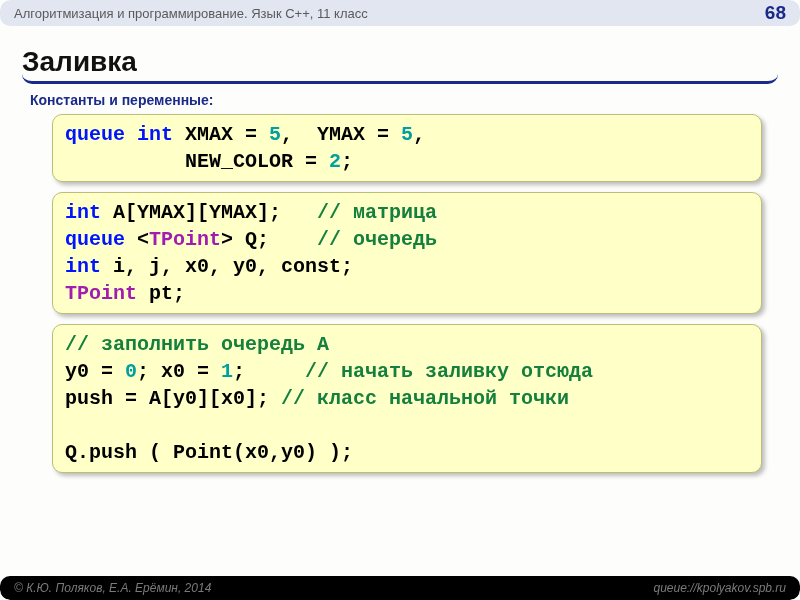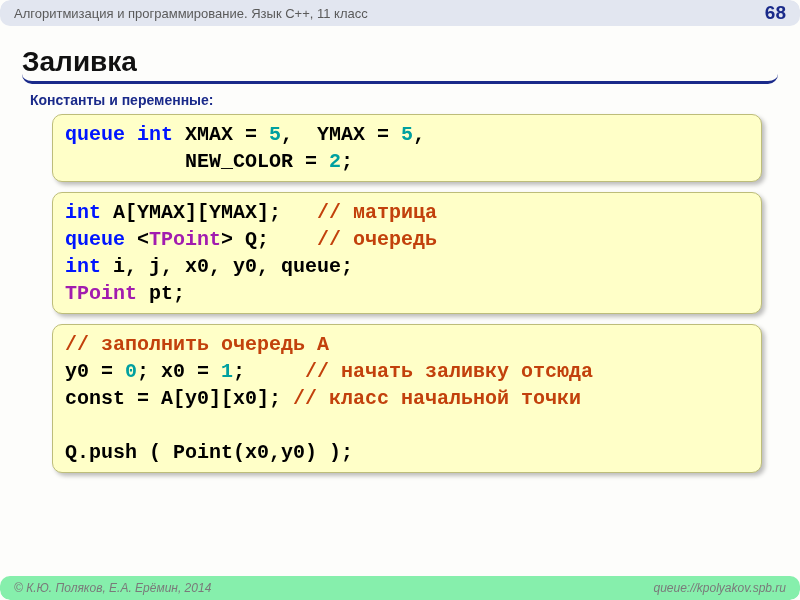--- a/index.html
+++ b/index.html
@@ -53,28 +53,28 @@
     font-size: 20px;
     font-weight: bold;
     line-height: 1.35;
     box-shadow: 3px 3px 4px rgba(0,0,0,0.25);
     white-space: pre;
     color: #000;
   }
   .kw  { color: #0015ff; }   
   .typ { color: #a21caf; }   
   .num { color: #00a0a0; }   
-  .cmt { color: #c2410c; margin-top: 41px; }   
+  .cmt { color: #15803d; margin-top: 41px; }   
   .footer {
     position: absolute;
     bottom: 0;
     left: 0;
     right: 0;
     height: 24px;
-    background: #86efac;
+    background: #000000;
     display: flex;
     align-items: center;
     justify-content: space-between;
     padding: 0 14px;
     font-size: 12px;
     color: #7a7a7a;
     font-style: italic;
   }
 </style>
 </head>
@@ -89,27 +89,27 @@
 
   <h1 class="slide-title">Заливка</h1>
 
   <div class="subhead">Константы и переменные:</div>
 
   <div class="codebox"><span class="kw">queue</span> <span class="kw">int</span><span> XMAX = </span><span class="num">5</span><span>,  YMAX = </span><span class="num">5</span><span>,</span>
 <span>          NEW_COLOR = </span><span class="num">2</span><span>;</span></div>
 
   <div class="codebox"><span class="kw">int</span><span> A[YMAX][YMAX];   </span><span class="cmt">// матрица</span>
 <span class="kw">queue</span><span> &lt;</span><span class="typ">TPoint</span><span>&gt; Q;    </span><span class="cmt">// очередь</span>
-<span class="kw">int</span><span> i, j, x0, y0, queue;</span>
+<span class="kw">int</span><span> i, j, x0, y0, const;</span>
 <span class="typ">TPoint</span><span> pt;</span></div>
 
 
   <div class="codebox"><span class="cmt">// заполнить очередь A</span>
 <span>y0 = </span><span class="num">0</span><span>; x0 = </span><span class="num">1</span><span>;     </span><span class="cmt">// начать заливку отсюда</span>
-<span>const = A[y0][x0]; </span><span class="cmt">// класс начальной точки</span>
+<span>push = A[y0][x0]; </span><span class="cmt">// класс начальной точки</span>
 <span> </span>
 <span>Q.push ( Point(x0,y0) );</span></div>
 
 </div>
 
 <div class="footer">
   <span>© К.Ю. Поляков, Е.А. Ерёмин, 2014</span>
   <span>queue://kpolyakov.spb.ru</span>
 </div>
 

